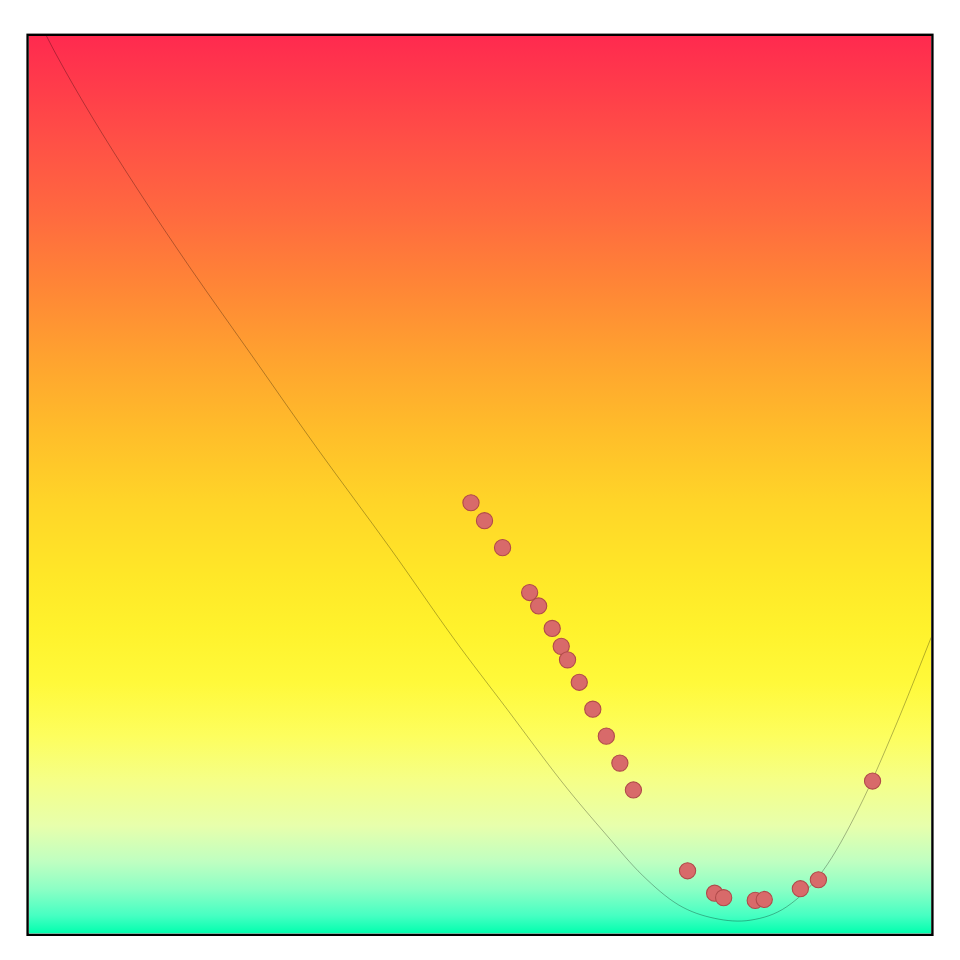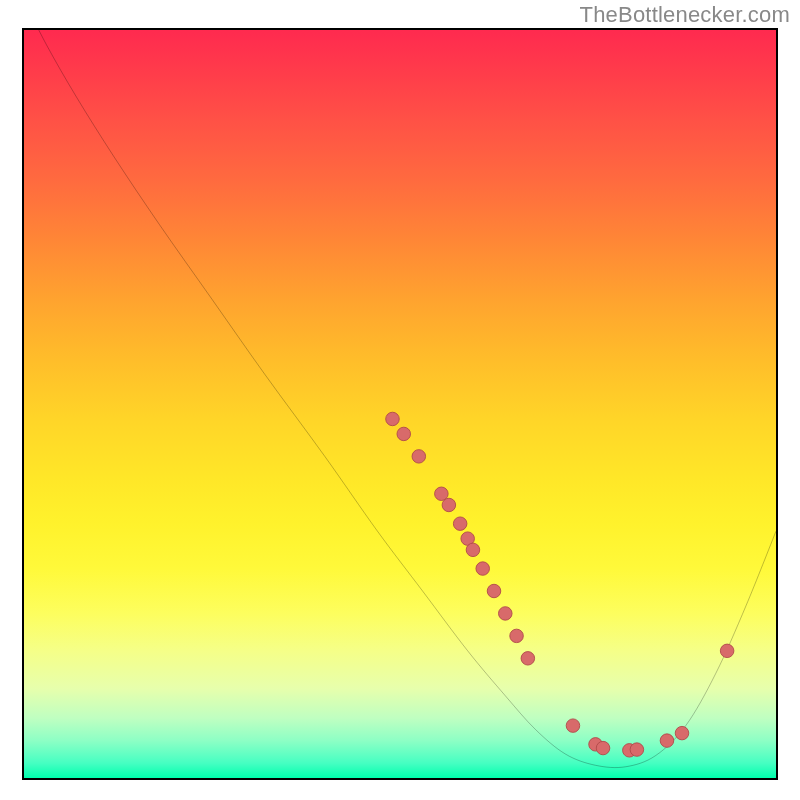--- a/index.html
+++ b/index.html
@@ -63,21 +63,20 @@
   svg.curve {
     position: absolute;
     inset: 0;
     width: 100%;
     height: 100%;
   }
 </style>
 </head>
 <body>
 <div class="wrap">
-  <div class="watermark">TheBottlenecker.com</div>
   <div class="plot">
     <div class="bg"></div>
     <svg class="curve" viewBox="0 0 100 100" preserveAspectRatio="none">
       <path id="curve-path" fill="none" stroke="#000000" stroke-width="0.25" vector-effect="non-scaling-stroke" d="M 0 -4 C 0.5 -3 1.8333333333333333 -0.16666666666666652 3 2 C 4.166666666666667 4.166666666666666 5.5 6.5 7 9 C 8.5 11.5 10.166666666666666 14.166666666666666 12 17 C 13.833333333333334 19.833333333333332 15.833333333333334 22.833333333333332 18 26 C 20.166666666666668 29.166666666666668 22.666666666666668 32.666666666666664 25 36 C 27.333333333333332 39.333333333333336 29.5 42.5 32 46 C 34.5 49.5 37.5 53.5 40 57 C 42.5 60.5 44.833333333333336 64 47 67 C 49.166666666666664 70 51 72.33333333333333 53 75 C 55 77.66666666666667 57.166666666666664 80.66666666666667 59 83 C 60.833333333333336 85.33333333333333 62.5 87.25 64 89 C 65.5 90.75 66.66666666666667 92.2 68 93.5 C 69.33333333333333 94.8 70.66666666666667 96 72 96.8 C 73.33333333333333 97.6 74.66666666666667 98.01666666666667 76 98.3 C 77.33333333333333 98.58333333333333 78.66666666666667 98.71666666666667 80 98.5 C 81.33333333333333 98.28333333333333 82.66666666666667 97.91666666666667 84 97 C 85.33333333333333 96.08333333333333 86.66666666666667 94.83333333333333 88 93 C 89.33333333333333 91.16666666666667 90.66666666666667 88.66666666666667 92 86 C 93.33333333333333 83.33333333333333 94.66666666666667 80.16666666666667 96 77 C 97.33333333333333 73.83333333333333 99.33333333333333 68.66666666666667 100 67"></path>
       <g id="markers">
           <circle cx="49" cy="52" r="0.9" fill="#d86a6a" stroke="#b04a4a" stroke-width="0.12"></circle>
           <circle cx="50.5" cy="54" r="0.9" fill="#d86a6a" stroke="#b04a4a" stroke-width="0.12"></circle>
           <circle cx="52.5" cy="57" r="0.9" fill="#d86a6a" stroke="#b04a4a" stroke-width="0.12"></circle>
           <circle cx="55.5" cy="62" r="0.9" fill="#d86a6a" stroke="#b04a4a" stroke-width="0.12"></circle>
           <circle cx="56.5" cy="63.5" r="0.9" fill="#d86a6a" stroke="#b04a4a" stroke-width="0.12"></circle>

